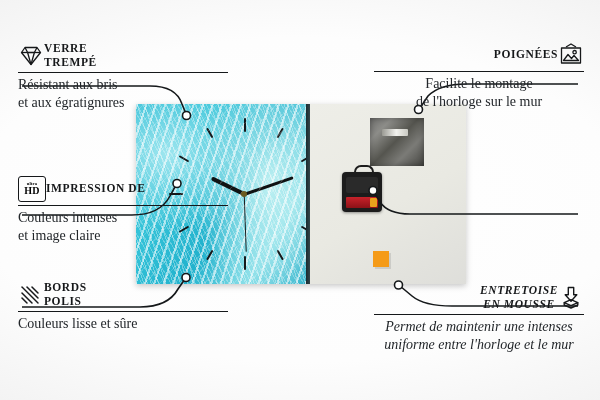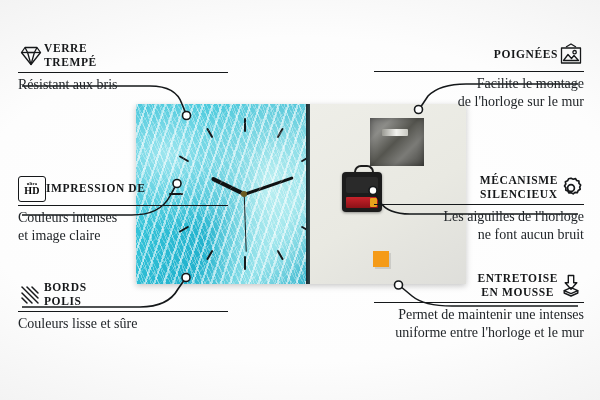--- a/index.html
+++ b/index.html
@@ -74,34 +74,34 @@
     box-shadow:2px 2px 0 rgba(0,0,0,.10);}
   
   .feature{position:absolute;width:210px;}
   .feature .head{display:flex;align-items:center;}
   .feature.right .head{flex-direction:row;justify-content:flex-end;}
   .ttl{font-weight:bold;font-size:11.5px;letter-spacing:.6px;color:#16181a;line-height:1.18;text-transform:uppercase;}
   .feature.left .ttl{text-align:left;}
   .feature.right .ttl{text-align:center;}
   .rule{height:0;border-top:1.6px solid #15181a;margin:3px 0 3px;}
   .desc{font-size:14px;color:#22262a;line-height:1.3;}
-  .feature.right .desc{text-align:right;}
+  .feature.right .desc{text-align:center;}
   .ic{width:26px;height:26px;flex:0 0 26px;display:block;}
   .ic svg{display:block;width:26px;height:26px;}
   .hdbox{width:26px;height:24px;flex:0 0 26px;border:1.6px solid #16181a;border-radius:3px;
     display:flex;flex-direction:column;align-items:center;justify-content:center;line-height:1;}
   .hdbox .u{font-size:4.6px;font-weight:bold;letter-spacing:.2px;}
   .hdbox .h{font-size:10px;font-weight:bold;letter-spacing:.3px;}
   
   #f-verre{left:18px;top:42px;}
   #f-impression{left:18px;top:176px;}
   #f-bords{left:18px;top:281px;}
   #f-poignees{left:374px;top:42px;}
   #f-mecanisme{left:374px;top:174px;}
-  #f-entretoise{left:374px;top:272px;}
+  #f-entretoise{left:374px;top:284px;font-style:italic;}
   #connectors{position:absolute;left:0;top:0;width:600px;height:400px;pointer-events:none;}
 </style>
 </head>
 <body>
 
 <div id="stage">
 
   <div class="product">
     <div class="panel-left">
       <div class="dial">
@@ -175,20 +175,21 @@
           </svg>
       </span>
       <div class="ttl">
         <div>VERRE</div>
         <div>TREMPÉ</div>
       </div>
     </div>
     <div class="rule"></div>
     <div class="desc">
       <div>Résistant aux bris</div>
+      <div>et aux égratignures</div>
     </div>
   </div>
 
   <div class="feature left" id="f-impression">
     <div class="head">
       <span class="hdbox">
         <span class="u">ultra</span>
         <span class="h">HD</span>
       </span>
       <div class="ttl">
@@ -242,41 +243,20 @@
           </svg>
       </span>
     </div>
     <div class="rule"></div>
     <div class="desc">
       <div>Facilite le montage</div>
       <div>de l'horloge sur le mur</div>
     </div>
   </div>
 
-  <div class="feature right" id="f-mecanisme">
-    <div class="head">
-      <div class="ttl">
-        <div>MÉCANISME</div>
-        <div>SILENCIEUX</div>
-      </div>
-      <span class="ic">
-        <svg viewBox="0 0 26 26">
-            <g fill="none" stroke="#16181a" stroke-width="1.7" stroke-linejoin="round">
-          <path d="M13 3.2 l2.2 1.0 2.2-.6 1.3 1.9 2.2 .6 .1 2.3 1.7 1.6-1.0 2.1 .5 2.2-2.0 1.2-.9 2.1-2.3-.2-1.8 1.5-1.9-1.2-2.3 .3-1.1-2.0-2.1-.9 .1-2.3-1.4-1.8 1.3-1.9-.4-2.3 2.1-1.0 1.1-2.0z"></path>
-          <circle cx="13" cy="13" r="3.4"></circle>
-            </g>
-          </svg>
-      </span>
-    </div>
-    <div class="rule"></div>
-    <div class="desc">
-      <div>Les aiguilles de l'horloge</div>
-      <div>ne font aucun bruit</div>
-    </div>
-  </div>
 
   <div class="feature right" id="f-entretoise">
     <div class="head">
       <div class="ttl">
         <div>ENTRETOISE</div>
         <div>EN MOUSSE</div>
       </div>
       <span class="ic">
         <svg viewBox="0 0 26 26">
             <g fill="none" stroke="#16181a" stroke-width="1.4" stroke-linejoin="round">

